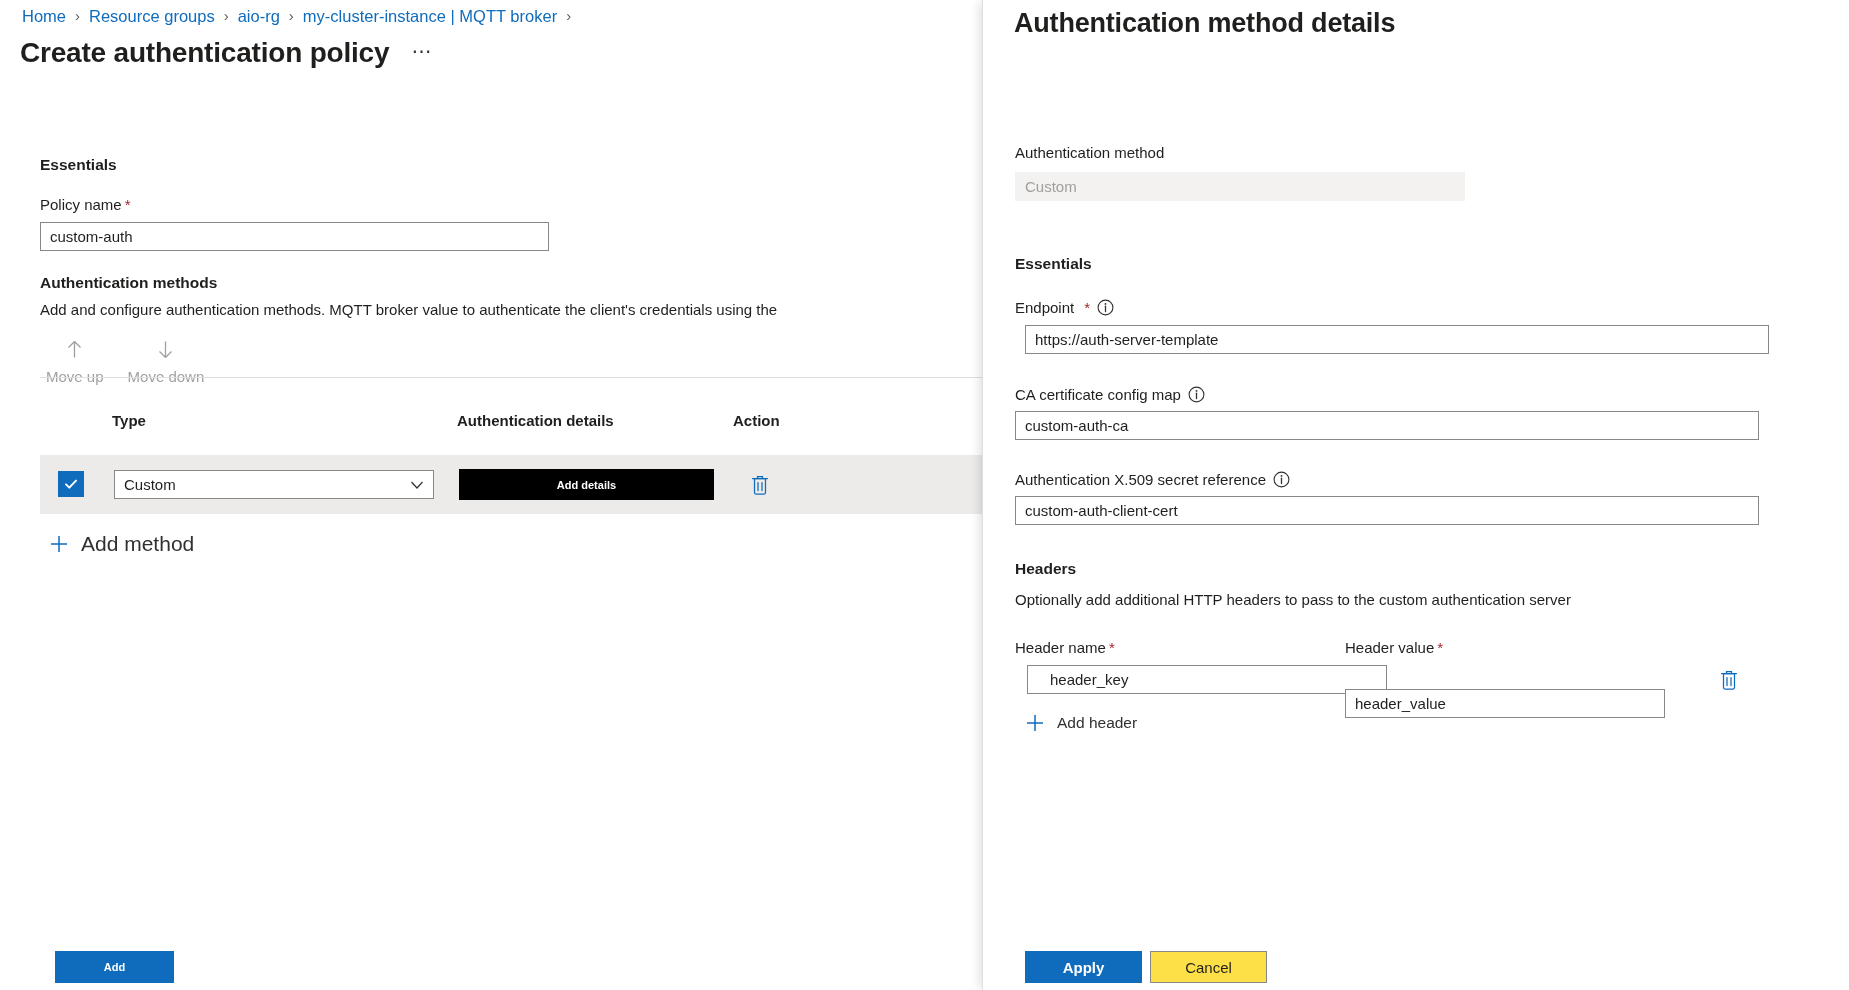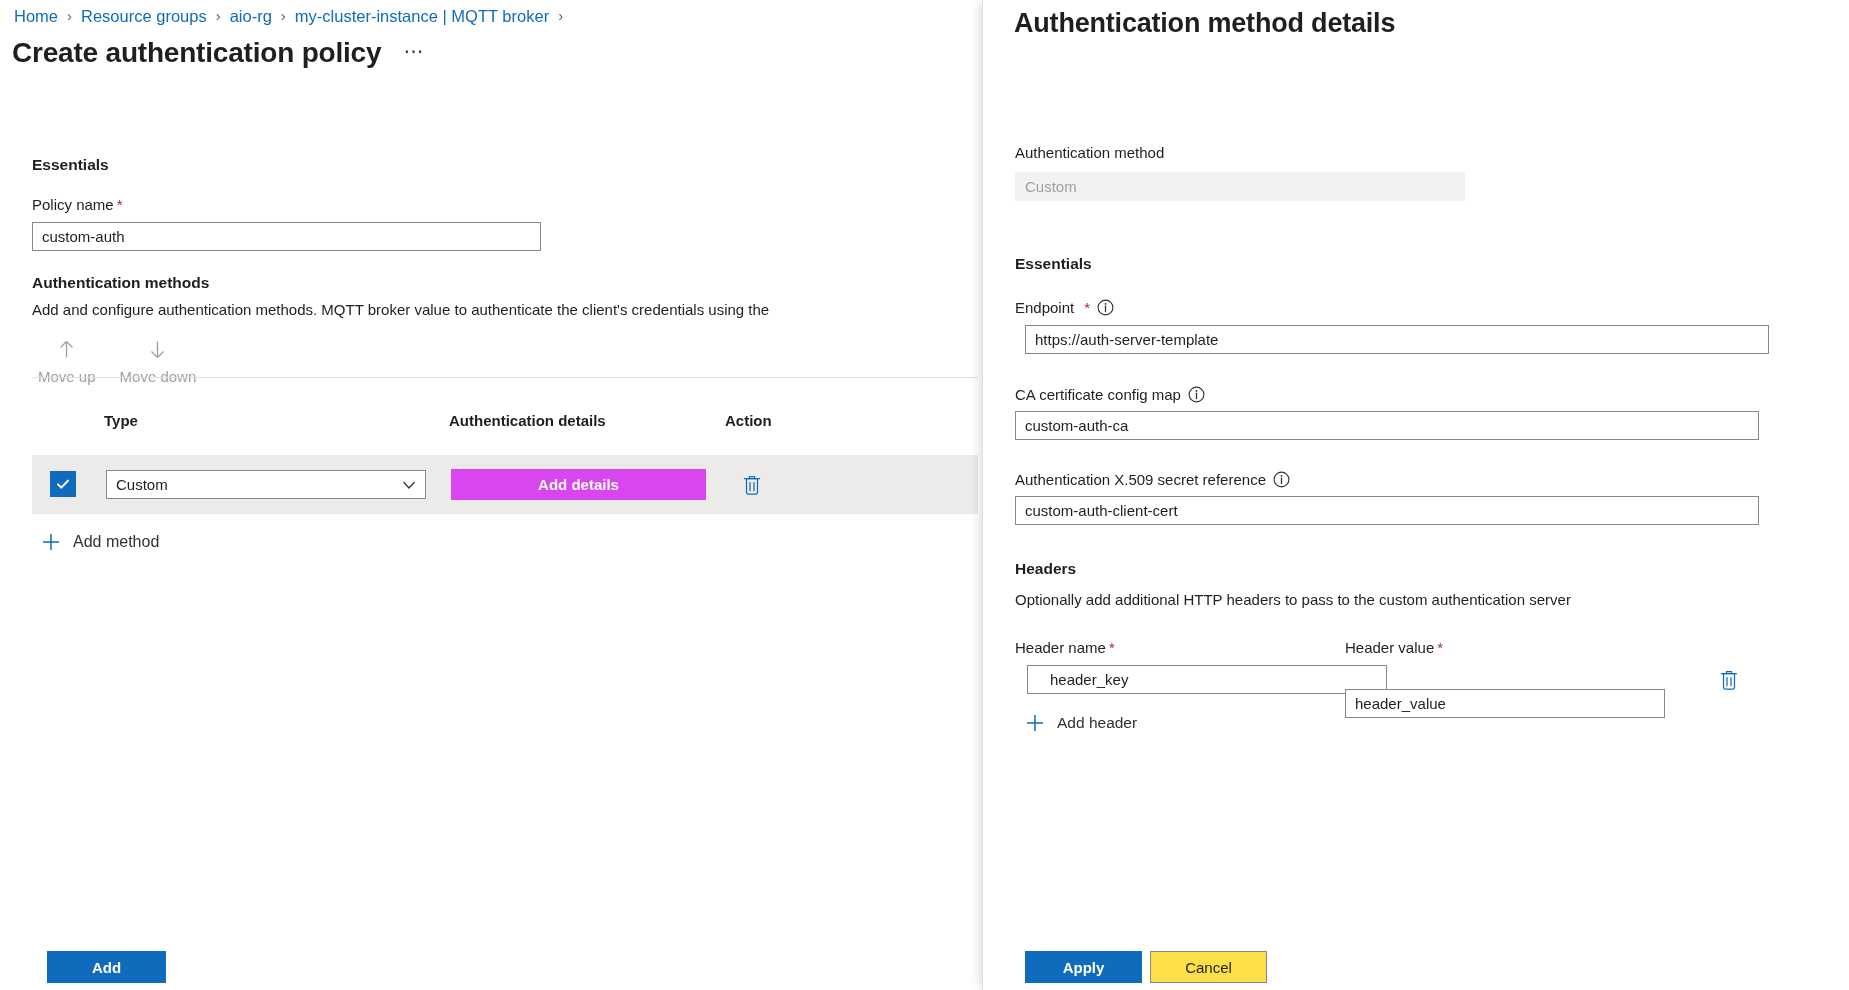--- a/index.html
+++ b/index.html
@@ -8,21 +8,21 @@
     width: 1849px; height: 990px;
     background: #ffffff;
     font-family: "Liberation Sans", sans-serif;
     color: #201f1e;
     overflow: hidden;
   }
   #page { position: relative; width: 1849px; height: 990px; background: #fff; }
 
   
   #left-blade {
-    position: absolute; left: 0; top: 0;
+    position: absolute; left: 8px; top: 0;
     width: 982px; height: 990px;
     background: #ffffff;
     overflow: hidden;
   }
 
   .breadcrumb {
     position: absolute; left: 14px; top: 5px;
     font-size: 16.5px; line-height: 22px;
     white-space: nowrap;
     display: flex; align-items: center;
@@ -110,41 +110,41 @@
   .select-box {
     position: absolute; left: 74px; top: 15px;
     width: 320px; height: 29px; background: #fff;
     border: 1px solid #8a8886;
     display: flex; align-items: center; padding: 0 9px;
     font-size: 15px; color: #201f1e; cursor: pointer;
   }
   .select-caret { position: absolute; right: 9px; top: 8px; }
   #add-details-btn {
     position: absolute; left: 419px; top: 14px;
-    width: 255px; height: 31px; background: #d946ef;
-    color: #fff; font-size: 15px; font-weight: 700;
+    width: 255px; height: 31px; background: #000000;
+    color: #fff; font-size: 11px; font-weight: 700;
     display: flex; align-items: center; justify-content: center;
     cursor: pointer; border: none;
     font-family: "Liberation Sans", sans-serif;
   }
   #row-delete {
     position: absolute; left: 707px; top: 16px;
     cursor: pointer;
   }
 
   #add-method-link {
     position: absolute; left: 41px; top: 532px;
     display: flex; align-items: center; gap: 12px;
-    font-size: 16px; color: #323130; cursor: pointer;
+    font-size: 21px; color: #323130; cursor: pointer;
   }
 
   #add-btn {
     position: absolute; left: 47px; top: 951px;
     width: 119px; height: 32px; background: #0f6cbd;
-    color: #fff; font-size: 15px; font-weight: 700;
+    color: #fff; font-size: 11px; font-weight: 700;
     display: flex; align-items: center; justify-content: center;
     cursor: pointer; border: none;
     font-family: "Liberation Sans", sans-serif;
   }
 
   
   #right-panel {
     position: absolute; left: 982px; top: 0;
     width: 867px; height: 990px;
     background: #ffffff;

